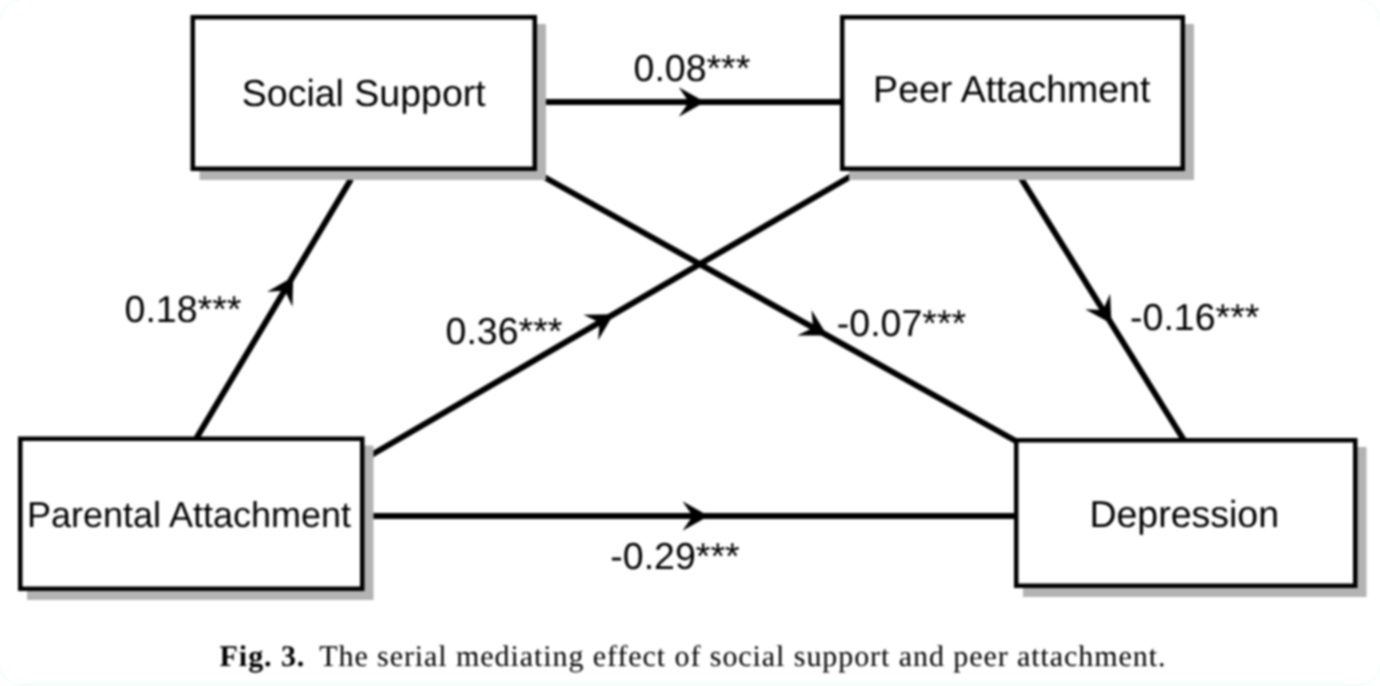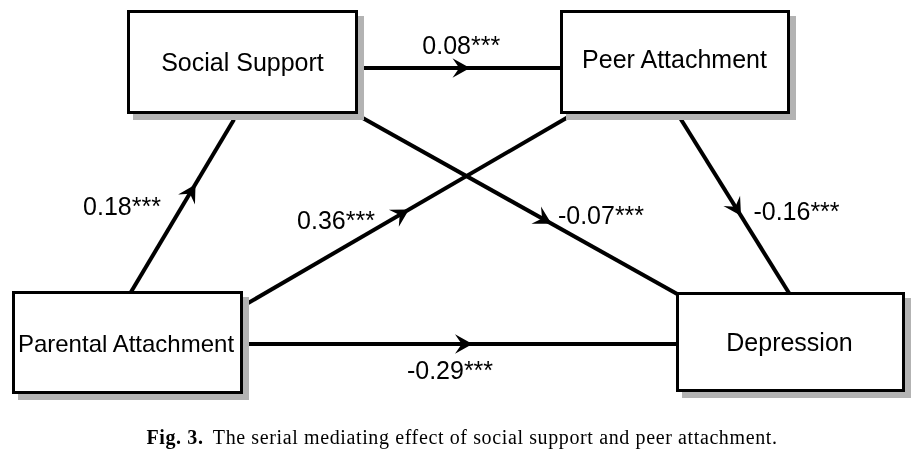--- a/index.html
+++ b/index.html
@@ -1,16 +1,16 @@
 <!DOCTYPE html>
 <html><head>
 <meta charset="utf-8">
 <style>
   html,body{margin:0;padding:0;background:#ffffff;}
-  #page{width:920px;height:457px;position:relative;overflow:hidden;background:#86efac;filter:blur(0.7px);}
+  #page{width:920px;height:457px;position:relative;overflow:hidden;background:#86efac;filter:blur(0.7px);border-radius:14px;}
   svg text{font-family:"Liberation Sans",sans-serif;fill:#000;}
   .cap{font-family:"Liberation Serif",serif;font-size:20px;letter-spacing:0.62px;}
 </style>
 </head>
 <body>
 <div id="page">
 <svg width="920" height="457" viewBox="0 0 920 457" xmlns="http://www.w3.org/2000/svg">
   <rect x="0" y="0" width="920" height="457" fill="#ffffff"></rect>
   <g stroke="#000000" stroke-width="4" fill="none">
     <line x1="358" y1="68" x2="562" y2="68"></line>

